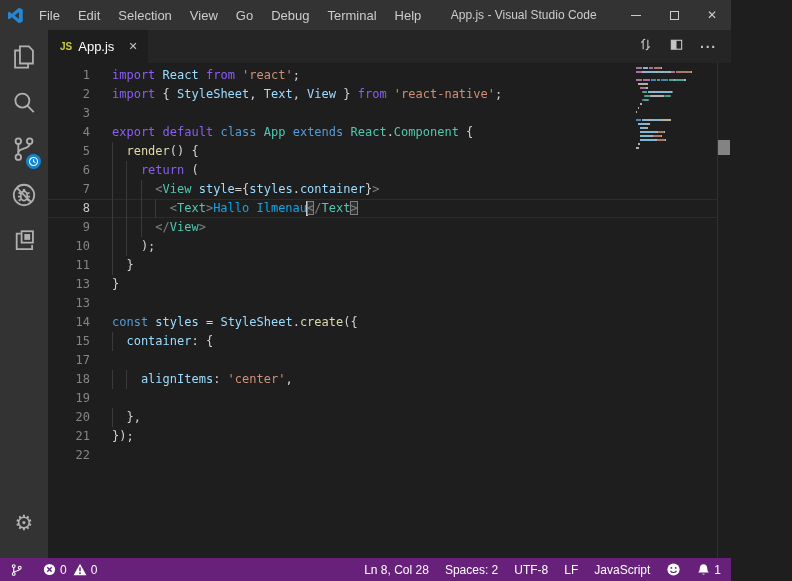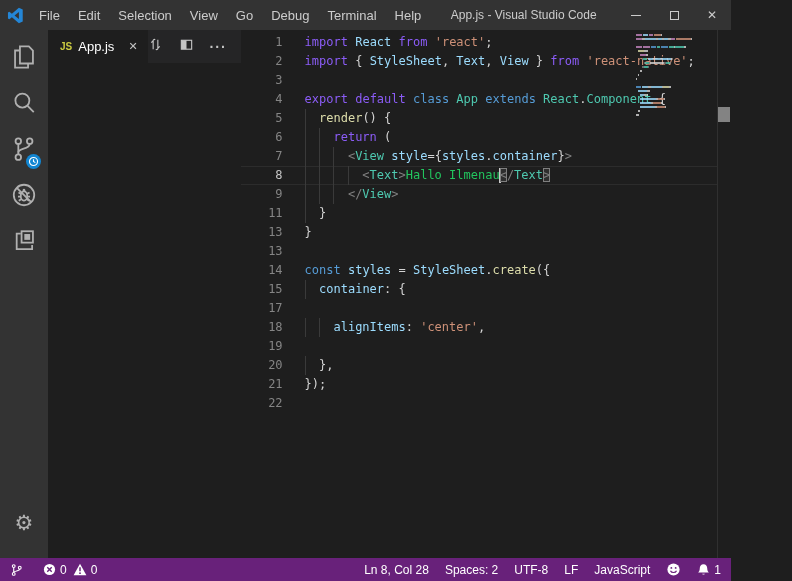--- a/index.html
+++ b/index.html
@@ -19,21 +19,21 @@
   .glyph-max { display:inline-block; width:9px; height:9px; border:1px solid #cccccc; }
 
   
   .main { flex:1; display:flex; min-height:0; }
   .activitybar { width:48px; background:#333333; display:flex; flex-direction:column; align-items:center; padding-top:6px; flex:none; }
   .act-item { width:48px; height:46px; display:flex; align-items:center; justify-content:center; position:relative; }
   .act-item svg { stroke:#b0b0b0; fill:none; stroke-width:1.1; }
   .act-badge { position:absolute; right:7px; bottom:5px; width:15px; height:15px; border-radius:50%; background:#1286d2; display:flex; align-items:center; justify-content:center; }
   .act-settings { margin-top:auto; margin-bottom:12px; font-size:21px; color:#b0b0b0; }
 
-  .editor-col { flex:1; display:flex; flex-direction:row; background:#1e1e1e; min-width:0;justify-content:space-between; }
+  .editor-col { flex:1; display:flex; flex-direction:column; background:#1e1e1e; min-width:0;justify-content:space-between; }
 
   
   .tabbar { height:33px; background:#252526; display:flex; align-items:stretch; flex:none; }
   .tab { background:#1e1e1e; display:flex; align-items:center; padding:0 10px 0 12px; font-size:13px; color:#ffffff; }
   .js-badge { color:#cbcb41; font-weight:bold; font-size:10px; margin-right:6px; }
   .tab-close { margin-left:14px; color:#c5c5c5; font-size:11px; }
   .tab-actions { margin-left:auto; display:flex; align-items:center; gap:16px; padding-right:14px; }
   .tab-actions svg { stroke:#c5c5c5; fill:none; stroke-width:1.2; }
   .more-dots { color:#c5c5c5; font-size:14px; letter-spacing:1px; font-weight:bold; }
 
@@ -41,21 +41,21 @@
   .editor { flex:1; position:relative; padding-top:3px; font-family:"DejaVu Sans Mono", monospace; font-size:12px; line-height:19px; overflow:hidden; }
   .row { display:flex; height:19px; white-space:pre; width:calc(100% - 14px); }
   .row.current { box-shadow: inset 0 1px 0 #2c2c2c, inset 0 -1px 0 #2c2c2c; }
   .gutter { width:64px; flex:none; text-align:right; padding-right:22px; color:#858585; }
   .row.current .gutter { color:#c6c6c6; }
   .code { flex:none; }
   .guide { display:inline-block; width:2ch; height:19px; border-left:1px solid #3a3a3a; vertical-align:top; }
   .tk-kw  { color:#8b5cf6; } .tk-st  { color:#569CD6; } .tk-cls { color:#4EC9B0; }
   .tk-var { color:#9CDCFE; } .tk-fn  { color:#DCDCAA; } .tk-str { color:#CE9178; }
   .tk-num { color:#B5CEA8; } .tk-pun { color:#D4D4D4; } .tk-ang { color:#808080; }
-  .tk-txt { color:#22c55e; }
+  .tk-txt { color:#0ea5e9; }
   .tk-angm { color:#808080; outline:1px solid #7f7f7f; outline-offset:-1px; background:rgba(120,120,120,0.18); }
   .caret { display:inline-block; width:2px; height:15px; background:#c8c8c8; vertical-align:middle; margin:0 -1px; }
 
   .minimap { position:absolute; top:3px; right:15px; width:80px; }
   .mm-row { height:4px; display:flex; align-items:center; }
   .mm-tok { height:2px; display:inline-block; opacity:0.8; }
   .overview-ruler { position:absolute; top:0; right:0; bottom:0; width:14px; border-left:1px solid #303030; }
   .ruler-marker { position:absolute; top:77px; right:1px; width:12px; height:15px; background:rgba(165,165,165,0.75); }
 
   
@@ -189,20 +189,21 @@
         <div id="code-rows">
             <div class="row"><span class="gutter">1</span><span class="code"><span class="tk-kw">import</span><span class="tk-pun"> </span><span class="tk-var">React</span><span class="tk-pun"> </span><span class="tk-kw">from</span><span class="tk-pun"> </span><span class="tk-str">'react'</span><span class="tk-pun">;</span></span></div>
             <div class="row"><span class="gutter">2</span><span class="code"><span class="tk-kw">import</span><span class="tk-pun"> { </span><span class="tk-var">StyleSheet</span><span class="tk-pun">, </span><span class="tk-var">Text</span><span class="tk-pun">, </span><span class="tk-var">View</span><span class="tk-pun"> } </span><span class="tk-kw">from</span><span class="tk-pun"> </span><span class="tk-str">'react-native'</span><span class="tk-pun">;</span></span></div>
             <div class="row"><span class="gutter">3</span><span class="code"></span></div>
             <div class="row"><span class="gutter">4</span><span class="code"><span class="tk-kw">export</span><span class="tk-pun"> </span><span class="tk-kw">default</span><span class="tk-pun"> </span><span class="tk-st">class</span><span class="tk-pun"> </span><span class="tk-cls">App</span><span class="tk-pun"> </span><span class="tk-st">extends</span><span class="tk-pun"> </span><span class="tk-cls">React</span><span class="tk-pun">.</span><span class="tk-cls">Component</span><span class="tk-pun"> {</span></span></div>
             <div class="row"><span class="gutter">5</span><span class="code"><span class="guide"></span><span class="tk-fn">render</span><span class="tk-pun">() {</span></span></div>
             <div class="row"><span class="gutter">6</span><span class="code"><span class="guide"></span><span class="guide"></span><span class="tk-kw">return</span><span class="tk-pun"> (</span></span></div>
             <div class="row"><span class="gutter">7</span><span class="code"><span class="guide"></span><span class="guide"></span><span class="guide"></span><span class="tk-ang">&lt;</span><span class="tk-cls">View</span><span class="tk-pun"> </span><span class="tk-var">style</span><span class="tk-pun">=</span><span class="tk-pun">{</span><span class="tk-var">styles</span><span class="tk-pun">.</span><span class="tk-var">container</span><span class="tk-pun">}</span><span class="tk-ang">&gt;</span></span></div>
             <div class="row current"><span class="gutter">8</span><span class="code"><span class="guide"></span><span class="guide"></span><span class="guide"></span><span class="guide"></span><span class="tk-ang">&lt;</span><span class="tk-cls">Text</span><span class="tk-ang">&gt;</span><span class="tk-txt">Hallo Ilmenau</span><span class="caret"></span><span class="tk-angm">&lt;</span><span class="tk-ang">/</span><span class="tk-cls">Text</span><span class="tk-angm">&gt;</span></span></div>
             <div class="row"><span class="gutter">9</span><span class="code"><span class="guide"></span><span class="guide"></span><span class="guide"></span><span class="tk-ang">&lt;/</span><span class="tk-cls">View</span><span class="tk-ang">&gt;</span></span></div>
+            <div class="row"><span class="gutter">10</span><span class="code"><span class="guide"></span><span class="guide"></span><span class="tk-pun">);</span></span></div>
             <div class="row"><span class="gutter">11</span><span class="code"><span class="guide"></span><span class="tk-pun">}</span></span></div>
             <div class="row"><span class="gutter">13</span><span class="code"><span class="tk-pun">}</span></span></div>
             <div class="row"><span class="gutter">13</span><span class="code"></span></div>
             <div class="row"><span class="gutter">14</span><span class="code"><span class="tk-st">const</span><span class="tk-pun"> </span><span class="tk-var">styles</span><span class="tk-pun"> = </span><span class="tk-var">StyleSheet</span><span class="tk-pun">.</span><span class="tk-fn">create</span><span class="tk-pun">({</span></span></div>
             <div class="row"><span class="gutter">15</span><span class="code"><span class="guide"></span><span class="tk-var">container</span><span class="tk-pun">: {</span></span></div>
             <div class="row"><span class="gutter">17</span></div>
             <div class="row"><span class="gutter">18</span><span class="code"><span class="guide"></span><span class="guide"></span><span class="tk-var">alignItems</span><span class="tk-pun">: </span><span class="tk-str">'center'</span><span class="tk-pun">,</span></span></div>
             <div class="row"><span class="gutter">19</span></div>
             <div class="row"><span class="gutter">20</span><span class="code"><span class="guide"></span><span class="tk-pun">},</span></span></div>
             <div class="row"><span class="gutter">21</span><span class="code"><span class="tk-pun">});</span></span></div>

